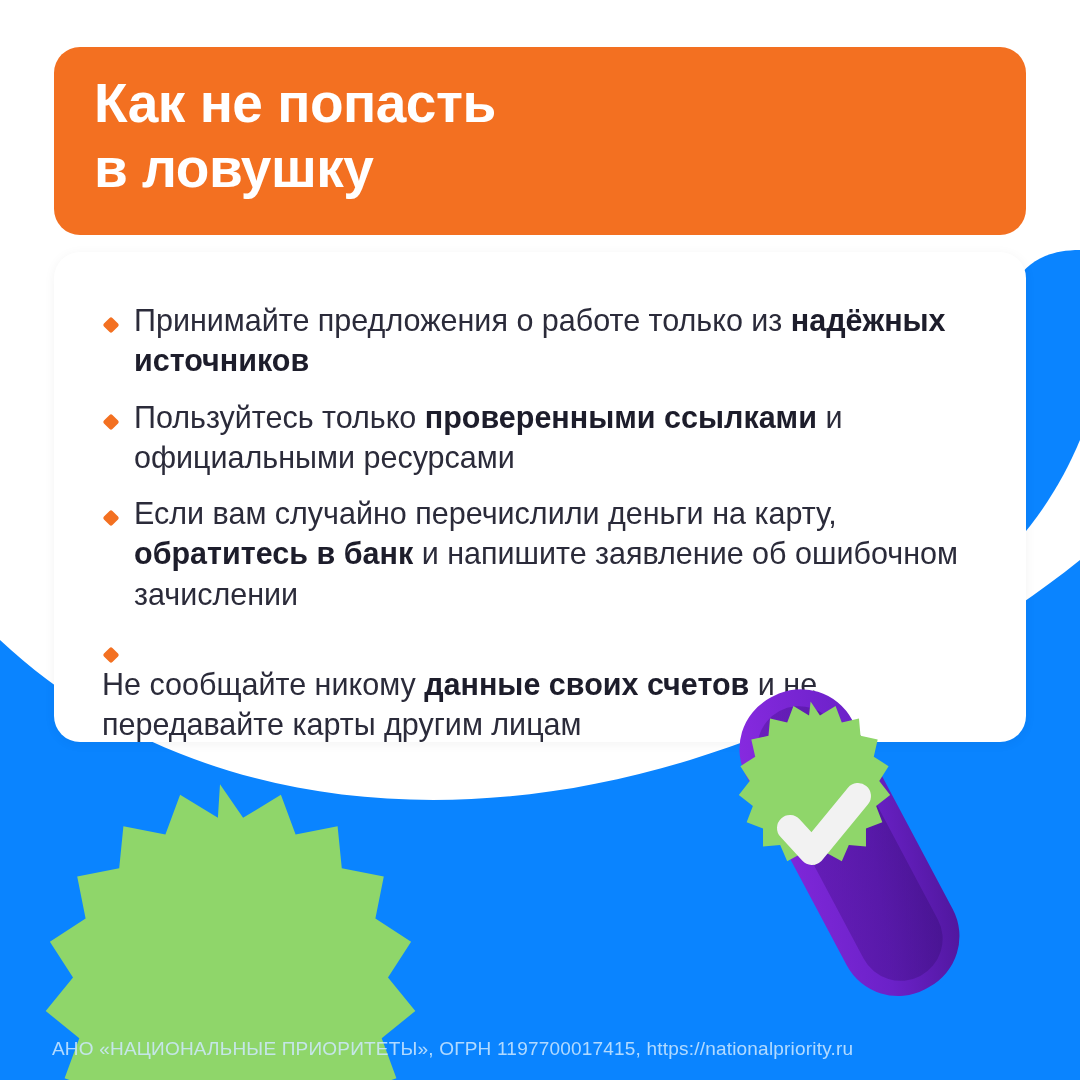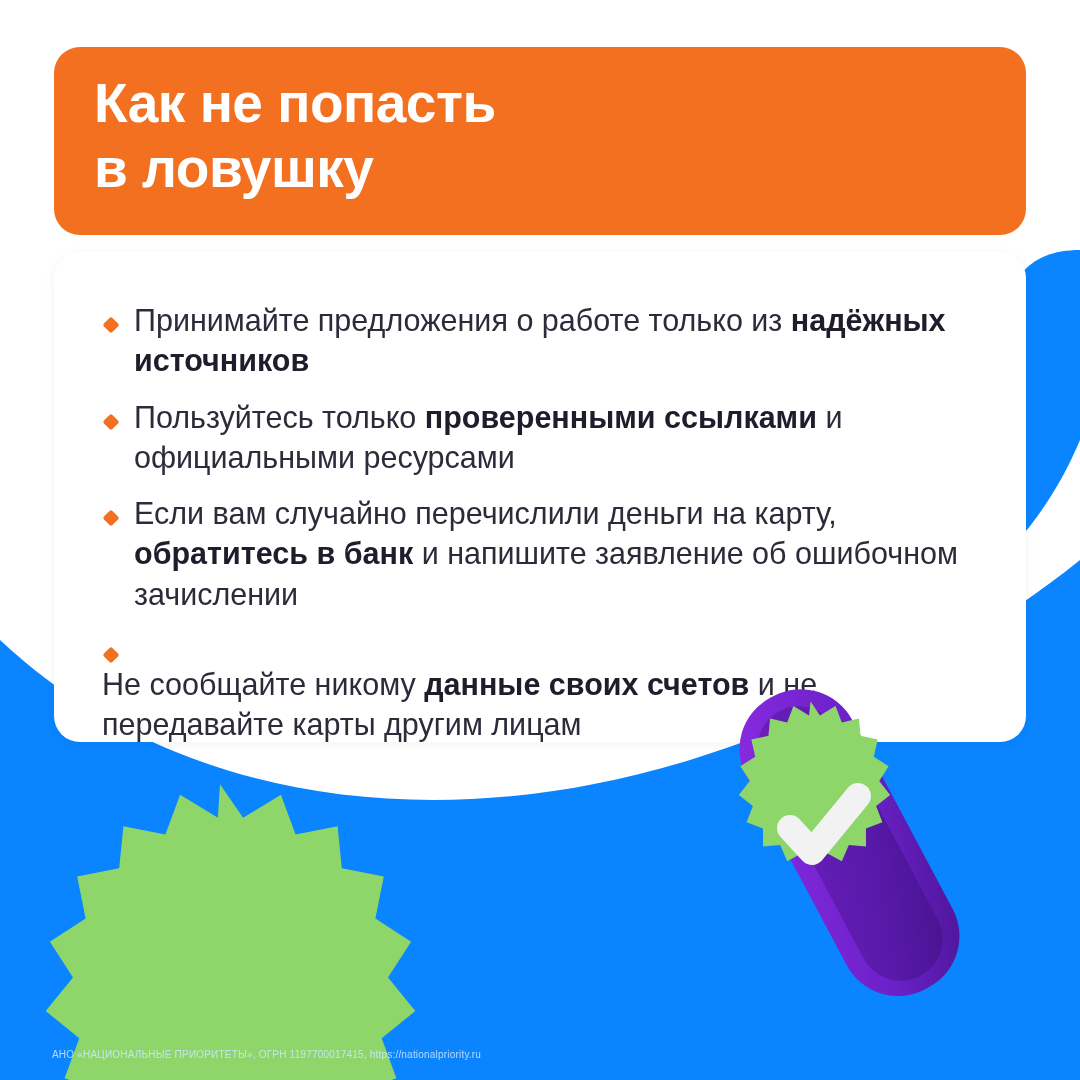--- a/index.html
+++ b/index.html
@@ -135,21 +135,21 @@
     z-index: 4;
   }
 
   
   .footer {
     position: absolute;
     left: 52px;
     bottom: 20px;
     z-index: 6;
     color: #cfe9ff;
-    font-size: 10px;
+    font-size: 19px;
     letter-spacing: 0.2px;
     opacity: 0.85;
     white-space: nowrap;
   }
 </style>
 </head>
 <body>
 
 <div class="poster">
 

